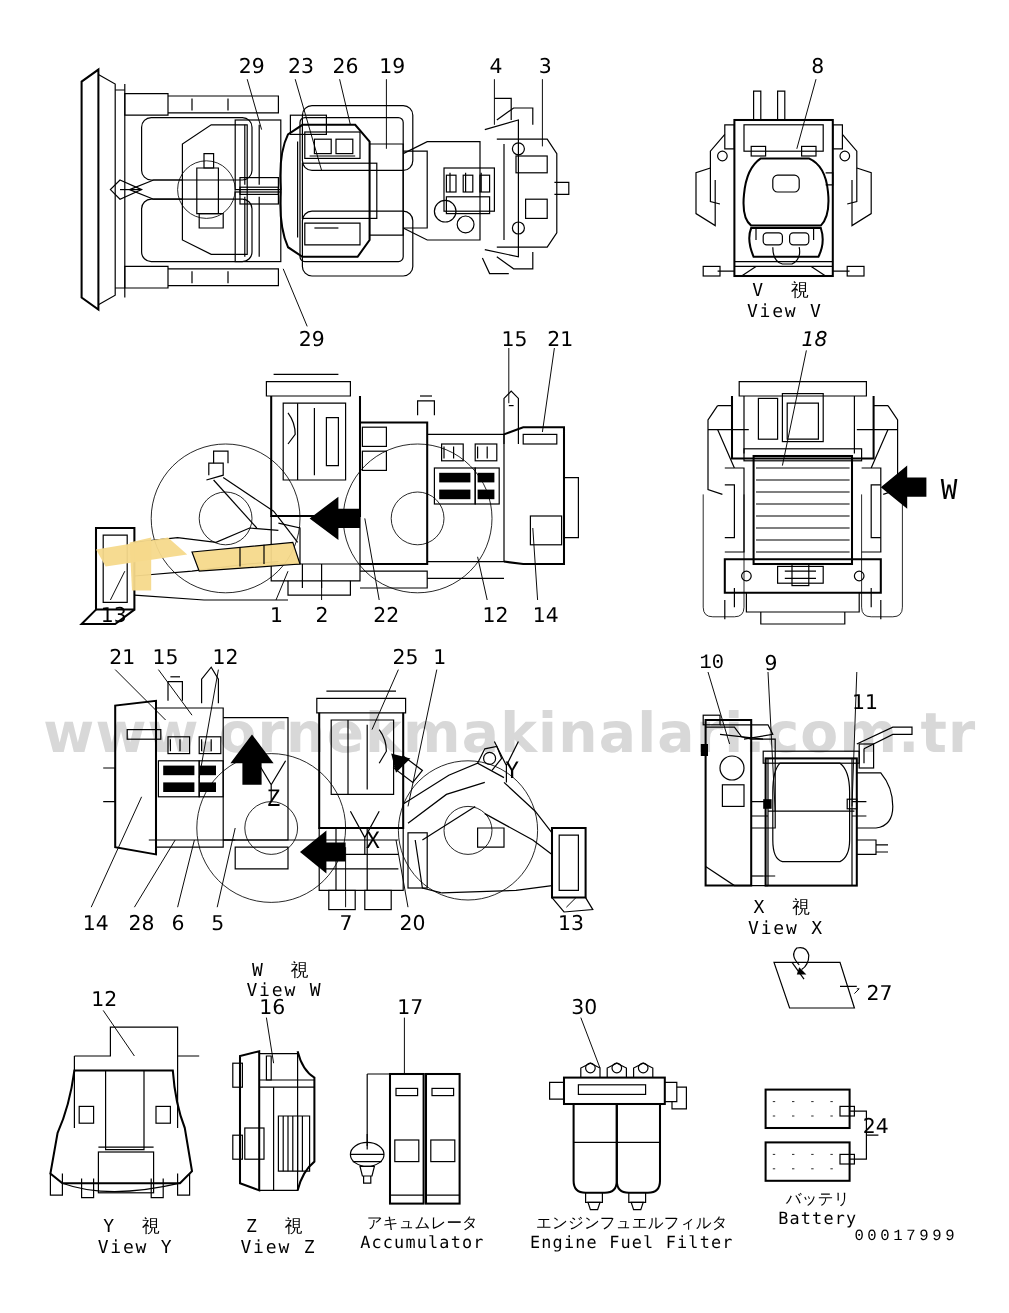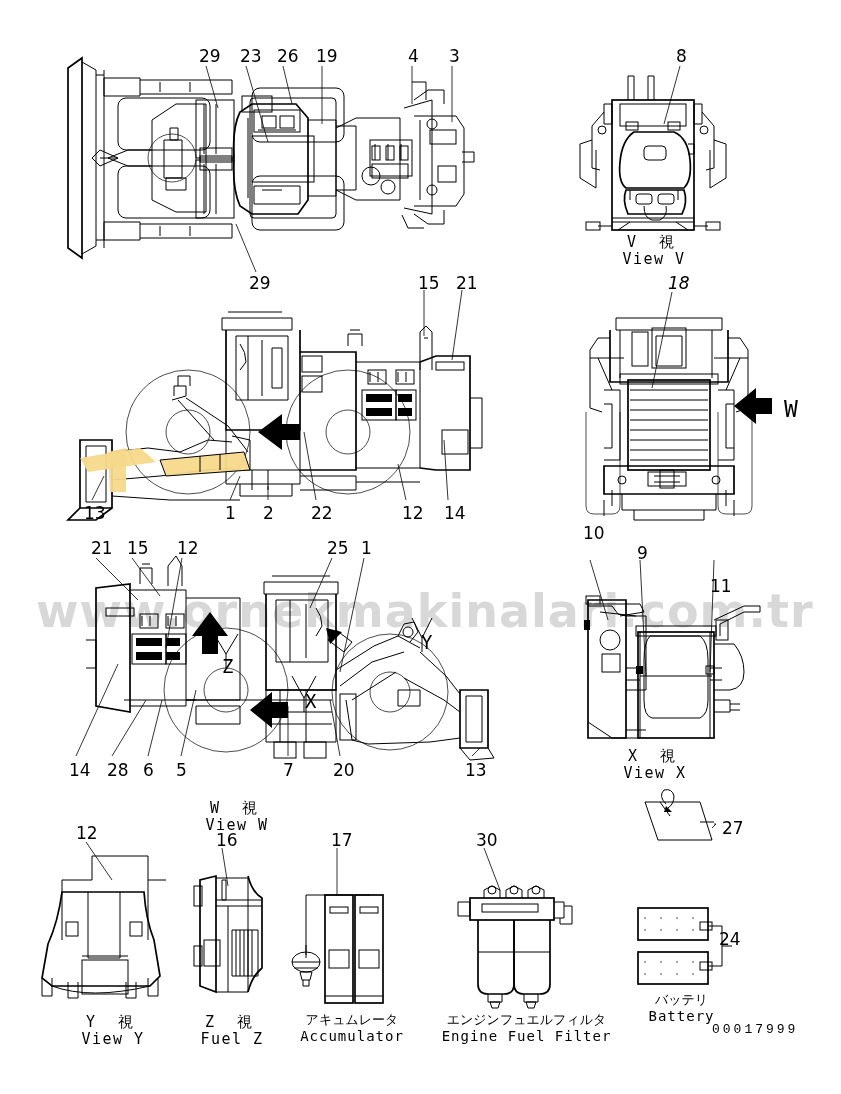--- a/index.html
+++ b/index.html
@@ -522,21 +522,21 @@
       <div class="num" style="left: 225px; top: 505px;">1</div>
       <div class="num" style="left: 263px; top: 505px;">2</div>
       <div class="num" style="left: 311px; top: 505px;">22</div>
       <div class="num" style="left: 402px; top: 505px;">12</div>
       <div class="num" style="left: 444px; top: 505px;">14</div>
       <div class="num" style="left: 91px; top: 540px;">21</div>
       <div class="num" style="left: 127px; top: 540px;">15</div>
       <div class="num" style="left: 177px; top: 540px;">12</div>
       <div class="num" style="left: 327px; top: 540px;">25</div>
       <div class="num" style="left: 361px; top: 540px;">1</div>
-      <div class="num" style="left: 583px; top: 525px;">10</div>
+      <div class="num" style="left: 583px; top: 545px; font-family: Liberation Mono, monospace;">10</div>
       <div class="num" style="left: 637px; top: 545px;">9</div>
       <div class="num" style="left: 710px; top: 545px; margin-top: 33px;">11</div>
       <div class="num" style="left: 69px; top: 762px;">14</div>
       <div class="num" style="left: 107px; top: 762px;">28</div>
       <div class="num" style="left: 143px; top: 762px;">6</div>
       <div class="num" style="left: 176px; top: 762px;">5</div>
       <div class="num" style="left: 283px; top: 762px;">7</div>
       <div class="num" style="left: 333px; top: 762px;">20</div>
       <div class="num" style="left: 465px; top: 762px;">13</div>
       <div class="num" style="left: 722px; top: 820px;">27</div>
@@ -559,21 +559,21 @@
       <div class="cap" style="left: 182px; top: 800px; width: 110px; text-align: center;">
         <span class="jp">W  視</span>
         <span class="en">View W</span>
       </div>
       <div class="cap" style="left: 58px; top: 1014px; width: 110px;">
         <span class="jp">Y  視</span>
         <span class="en">View Y</span>
       </div>
       <div class="cap" style="left: 177px; top: 1014px; width: 110px;">
         <span class="jp">Z  視</span>
-        <span class="en">Fuel Z</span>
+        <span class="en">View Z</span>
       </div>
     </div>
 
   <div id="partcaps">
       <div class="cap" style="left: 272px; top: 1011px; width: 160px;">
         <span class="jp2">アキュムレータ</span>
         <span class="en2">Accumulator</span>
       </div>
       <div class="cap" style="left: 434px; top: 1011px; width: 185px;">
         <span class="jp2">エンジンフュエルフィルタ</span>

